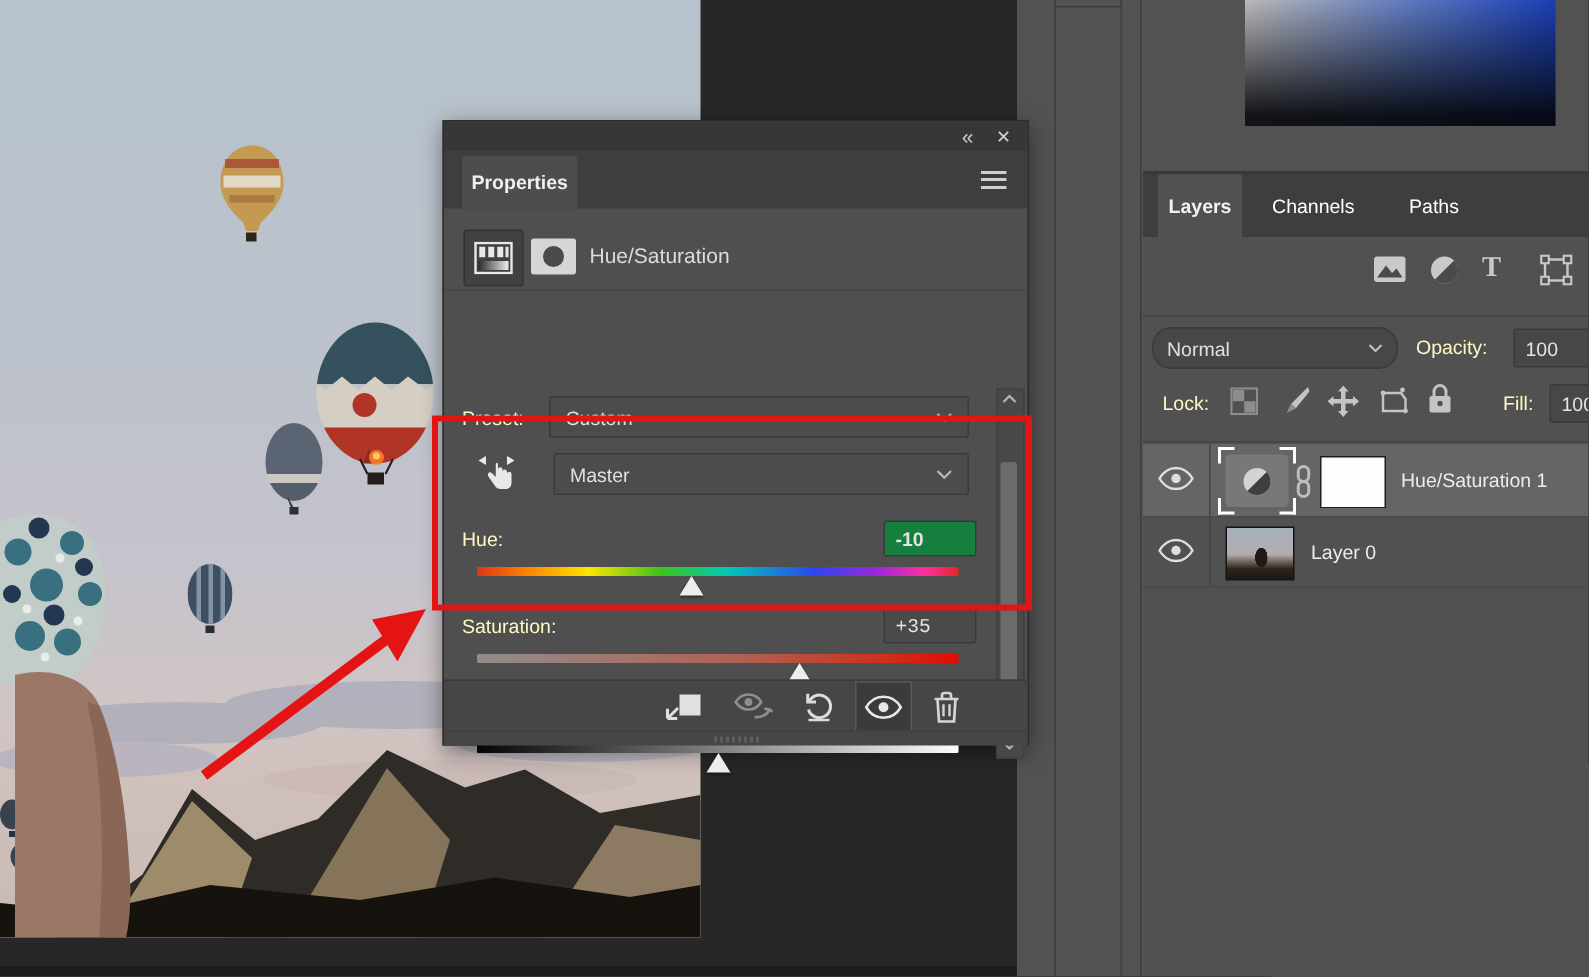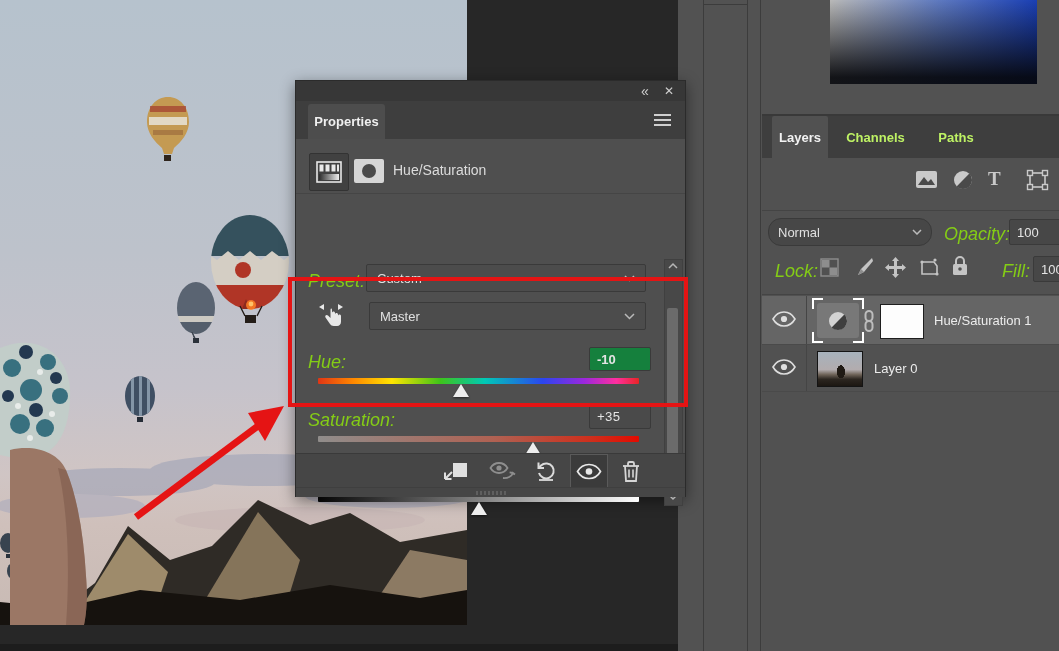--- a/index.html
+++ b/index.html
@@ -11,27 +11,27 @@
   #photo{left:0;top:0;width:467px;height:625px;background:linear-gradient(180deg,#b6c2cd 0%,#bdc2cb 40%,#c6c3cb 62%,#d0c5c4 76%,#cfc0bb 84%,#c8bab4 100%);overflow:hidden;}
   
   #dock-strip{left:703px;top:0;width:43px;height:651px;border-left:1px solid #3c3c3c;border-right:1px solid #3c3c3c;}
   #dock-strip .hline{position:absolute;left:0;top:4px;width:100%;height:1px;background:#3c3c3c;}
   #panel-col-edge{left:760px;top:0;width:1px;height:651px;background:#3c3c3c;}
   
   #right-col{left:762px;top:0;width:297px;height:651px;background:#525252;}
   #color-field{left:68px;top:0;width:207px;height:84px;background:linear-gradient(to bottom,rgba(0,0,0,0) 0%,rgba(5,6,10,.92) 92%),linear-gradient(to right,#b9b9b8 0%,#5f7ac0 52%,#1a3fb4 100%);}
   #layers-divider{left:0;top:114px;width:297px;height:2px;background:#393939;}
   #layers-tabs{left:0;top:116px;width:297px;height:42px;background:#3e3e3e;}
-  .ltab{position:absolute;top:0;height:42px;display:flex;align-items:center;justify-content:center;font-size:13px;color:#bef264;font-weight:bold;}
+  .ltab{position:absolute;top:0;height:42px;display:flex;align-items:center;justify-content:center;font-size:13px;color:#ffffff;}
   .ltab.active{background:#515151;color:#f2f2f2;font-weight:700;border-radius:2px 2px 0 0;}
   #layers-content{left:0;top:158px;width:297px;height:493px;background:#515151;}
   .pick{background:#474747;border:1px solid #3a3a3a;border-radius:2px;color:#e0e0e0;font-size:13px;display:flex;align-items:center;box-sizing:border-box;}
   .pick .chev{margin-left:auto;}
   .num-box{background:#474747;border:1px solid #3a3a3a;border-radius:2px;color:#e4e4e4;font-size:13px;display:flex;align-items:center;padding-left:7px;box-sizing:border-box;}
-  .lbl{color:#84cc16;font-size:18px;font-style:italic;}
+  .lbl{color:#fef9c3;font-size:13px;}
   .hdivider{position:absolute;left:0;width:297px;height:1px;background:#444;}
   .layer-row{position:absolute;left:0;width:297px;}
   .row-sel{background:#656565;}
   .eye-cell{position:absolute;left:10px;top:50%;transform:translateY(-50%);width:26px;height:18px;}
   .vsep{position:absolute;left:44px;top:0;bottom:0;width:1px;background:#454545;}
   .thumb-adj{position:absolute;left:55px;top:7px;width:42px;height:35px;background:#787878;border-radius:3px;display:flex;align-items:center;justify-content:center;}
   .corner{position:absolute;width:9px;height:9px;border:2px solid #fff;}
   .c-tl{left:-5px;top:-5px;border-right:none;border-bottom:none;}
   .c-tr{right:-5px;top:-5px;border-left:none;border-bottom:none;}
   .c-bl{left:-5px;bottom:-5px;border-right:none;border-top:none;}

